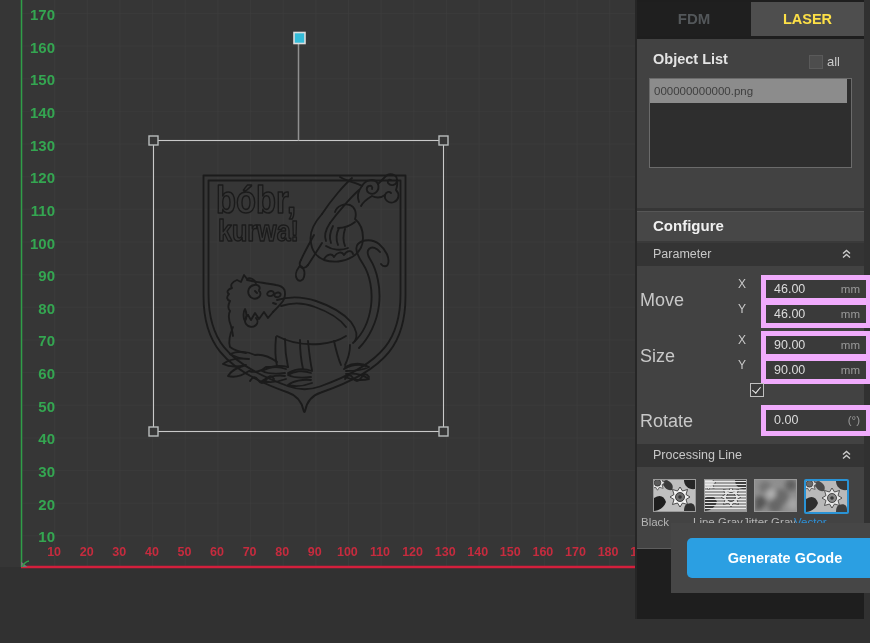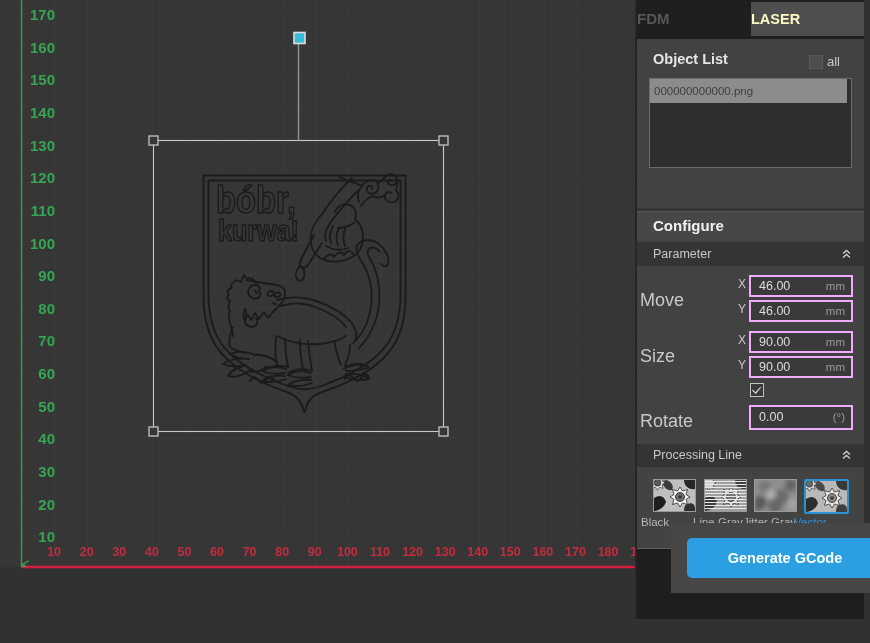--- a/index.html
+++ b/index.html
@@ -1,43 +1,43 @@
 <!DOCTYPE html>
 <html><head>
 <meta charset="utf-8">
 <style>
 html,body{margin:0;padding:0;}
 body{width:870px;height:643px;overflow:hidden;position:relative;background:#313131;
   font-family:"Liberation Sans",sans-serif;}
 #canvas{position:absolute;left:0;top:0;}
 #panel{position:absolute;left:635px;top:0;width:227px;height:619px;background:#1e1e1e;border-left:2px solid #262626;}
 .tabs{position:absolute;left:0;top:2px;width:227px;height:34px;}
-.tab{position:absolute;top:0;height:34px;line-height:34px;text-align:left;font-weight:bold;font-size:15px;}
+.tab{position:absolute;top:0;height:34px;line-height:34px;text-align:center;font-weight:bold;font-size:15px;}
 .tab.fdm{left:0;width:114px;background:#1f1f1f;color:#53575a;}
-.tab.laser{left:114px;width:113px;background:#4e4e4e;color:#fef9c3;font-size:14.5px;}
+.tab.laser{left:114px;width:113px;background:#4e4e4e;color:#fde047;font-size:14.5px;}
 .sec1{position:absolute;left:0;top:39px;width:227px;height:169px;background:#424242;}
 .olist-title{position:absolute;left:16px;top:12px;font-size:14.5px;font-weight:bold;color:#e4e4e4;}
 .allbox{position:absolute;left:172px;top:16px;width:12px;height:12px;background:#4d4d4d;border:1px solid #5a5a5a;}
 .alllbl{position:absolute;left:190px;top:15px;font-size:13px;color:#c9c9c9;}
 .listbox{position:absolute;left:12px;top:39px;width:201px;height:88px;background:#2e2e2e;border:1px solid #6b6b6b;}
 .listrow{position:absolute;left:0;top:0;width:193px;height:24px;background:#8c8c8c;color:#3f3f3f;font-size:11.5px;line-height:24px;padding-left:4px;}
 .delbtn{position:absolute;left:11px;top:139px;width:203px;height:20px;background:#434343;border:1px solid #6f6f6f;border-radius:3px;color:#d6d6d6;font-size:12px;text-align:center;line-height:20px;}
 .gap1{position:absolute;left:0;top:208px;width:227px;height:3px;background:#363636;border-bottom:1px solid #565656;}
 .cfg{position:absolute;left:0;top:212px;width:227px;height:29px;background:#474747;}
 .cfg span{position:absolute;left:16px;top:5px;font-size:15px;font-weight:bold;color:#f0f0f0;}
 .gap2{position:absolute;left:0;top:241px;width:227px;height:2px;background:#3a3a3a;}
 .hdr{position:absolute;left:0;width:227px;height:23px;background:#343434;color:#c8c8c8;font-size:12.5px;line-height:23px;}
 .hdr span{margin-left:16px;}
 .hdr svg.chev{position:absolute;right:12px;top:6px;}
 .hdr1{top:243px;}
 .body1{position:absolute;left:0;top:266px;width:227px;height:178px;background:#424242;}
 .hdr2{top:444px;}
 .body2{position:absolute;left:0;top:467px;width:227px;height:81px;background:#434343;border-bottom:1px solid #5d5d5d;}
 .body3{position:absolute;left:0;top:523px;width:227px;height:70px;background:#464646;margin-left:34px;}
-.field{position:absolute;width:100px;height:18px;background:#3a3a3a;border:2px solid #f0abfc;}
+.field{position:absolute;width:100px;height:18px;background:#3a3a3a;border:5px solid #f0abfc;margin-left:12px;}
 .field .val{position:absolute;left:8px;top:0;font-size:12.5px;color:#dcdcdc;line-height:18px;}
 .field .unit{position:absolute;right:6px;top:0;font-size:11.5px;color:#9a9a9a;line-height:18px;}
 .axlbl{position:absolute;font-size:12px;color:#c8c8c8;}
 .rowlbl{position:absolute;left:3px;font-size:18px;color:#c8c8c8;}
 .uni{position:absolute;left:113px;top:117px;width:12px;height:12px;background:#3a3a3a;border:1.5px solid #c0c0c0;}
 .uni:after{content:"";position:absolute;left:3px;top:1px;width:4px;height:7px;border:solid #f0f0f0;border-width:0 1.8px 1.8px 0;transform:rotate(40deg);}
 .unilbl{position:absolute;left:132px;top:116px;font-size:15px;color:#14b8a6;margin-top:28px;}
 .thumb{position:absolute;top:12px;width:41px;height:31px;border:1px solid #9a9a9a;overflow:hidden;}
 .thumb.sel{border:2px solid #2a93d5;border-radius:2px;}
 .thumb svg{display:block;}

